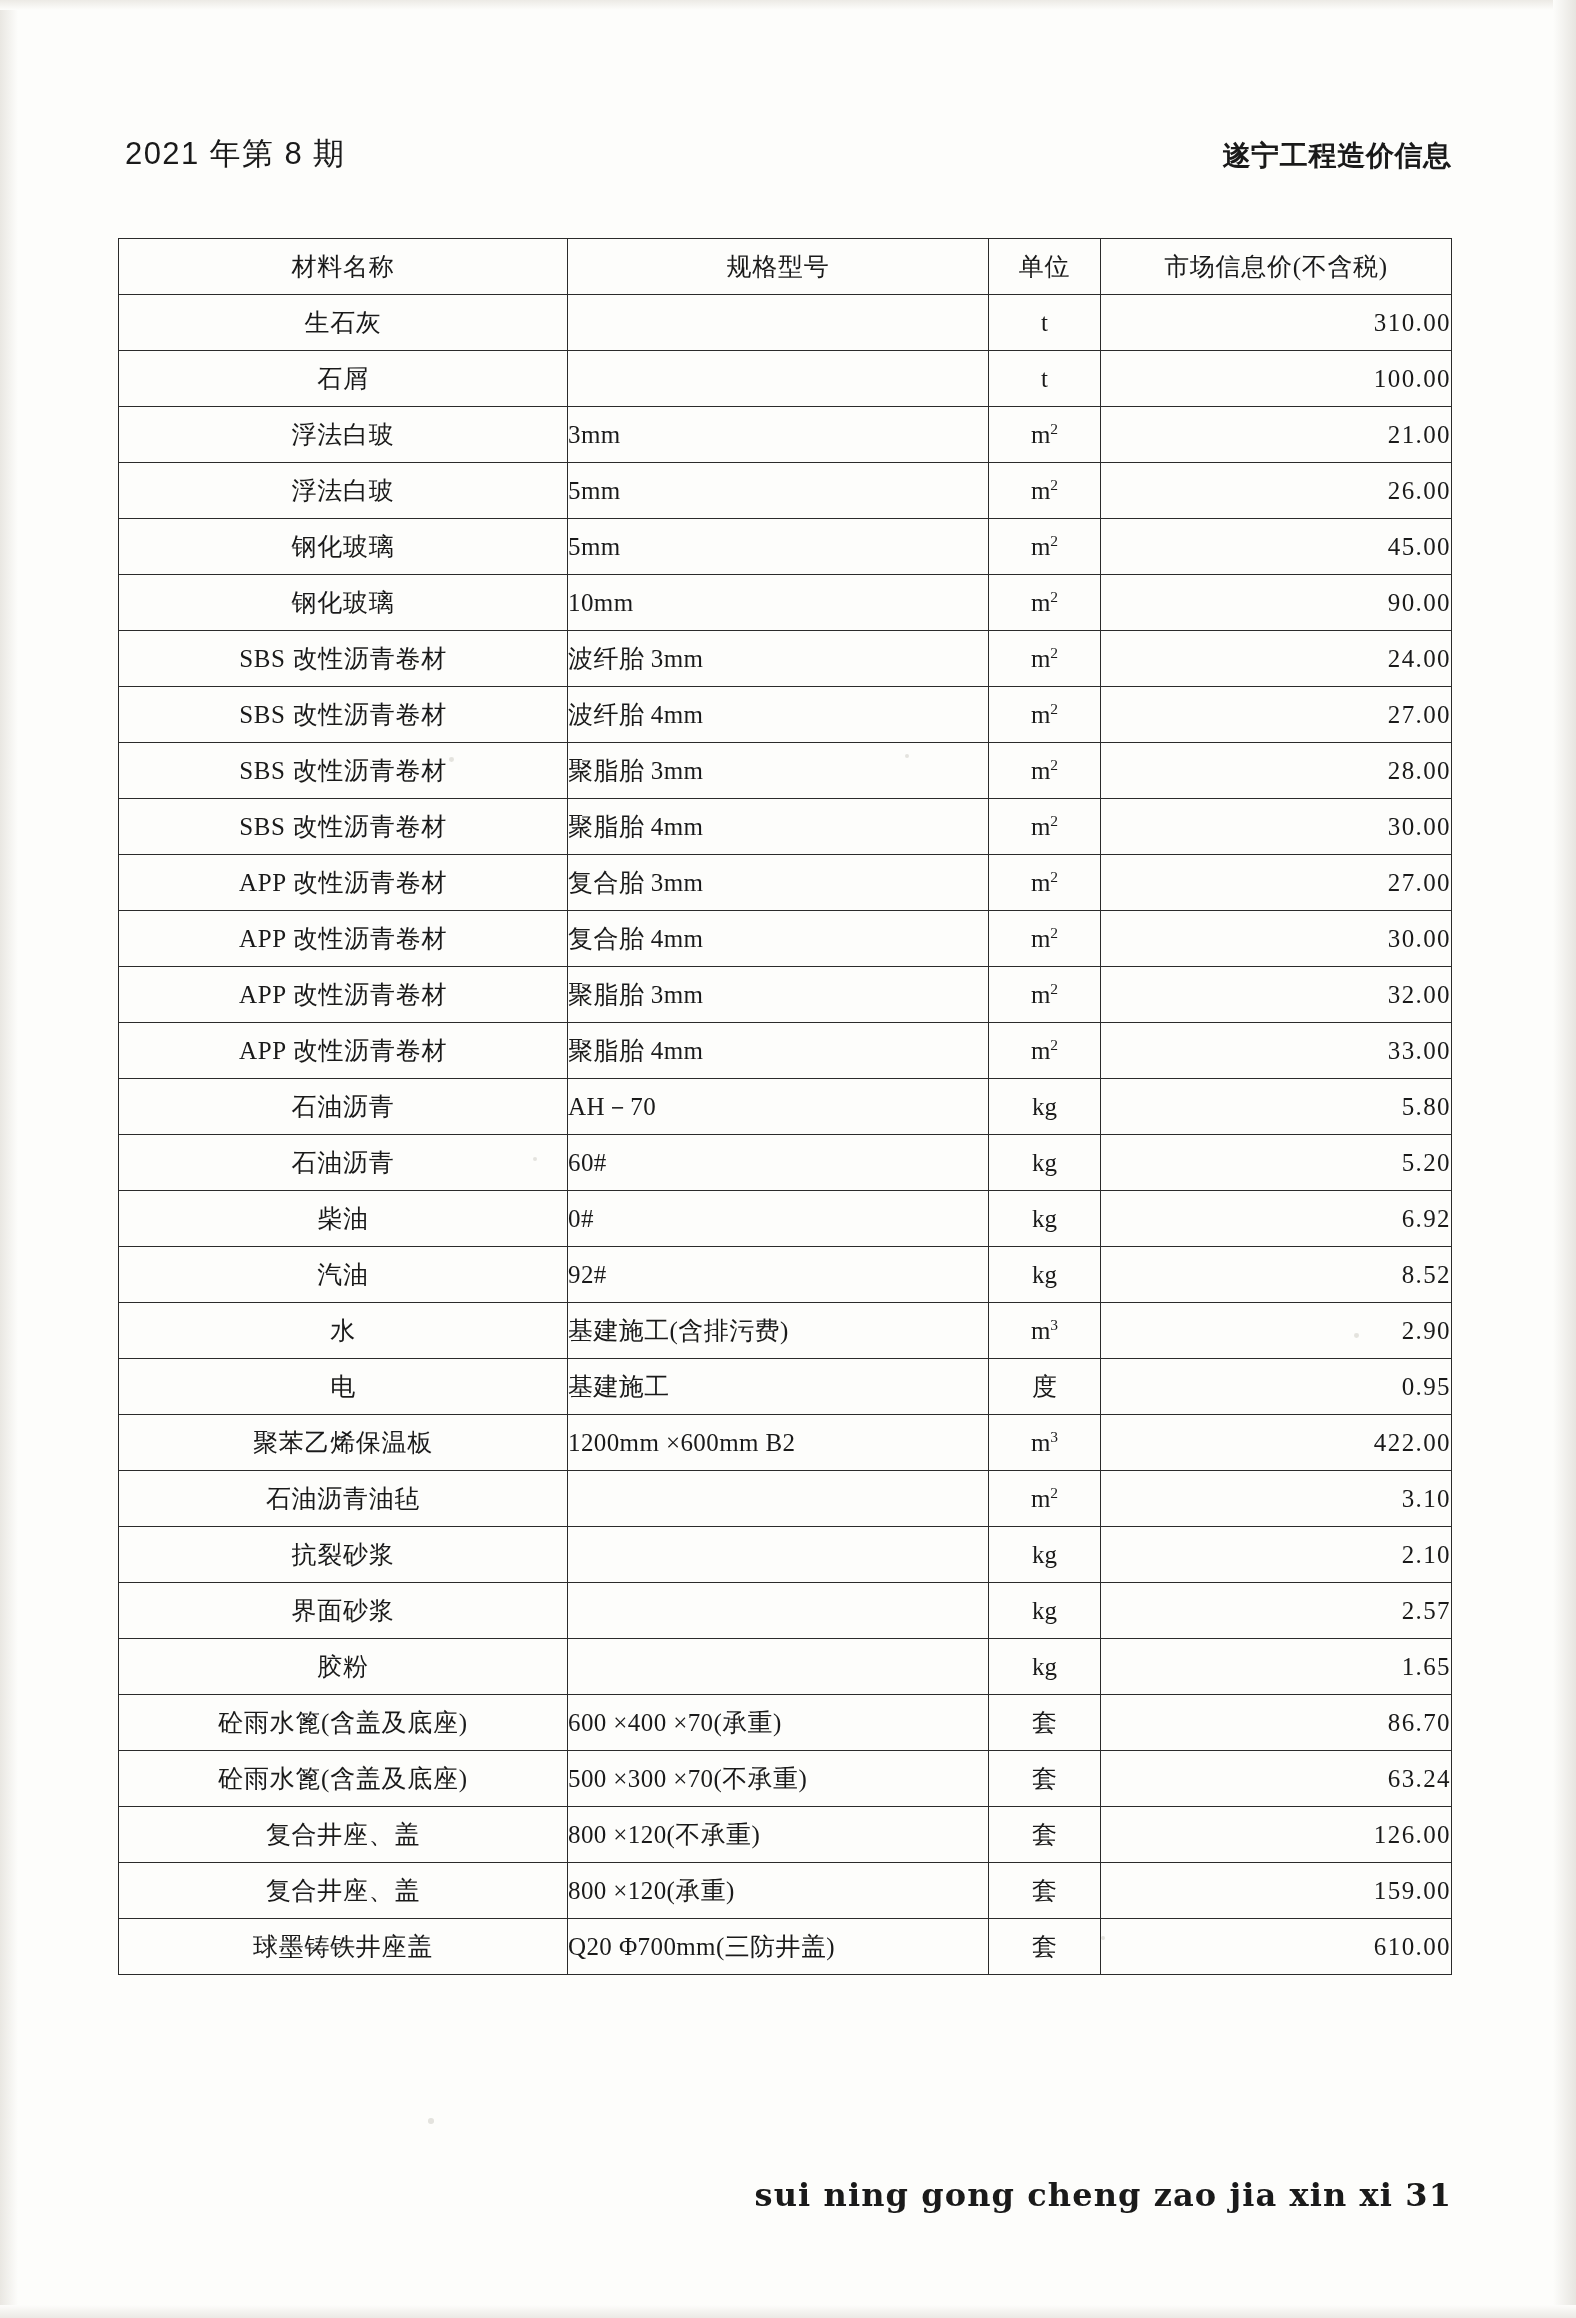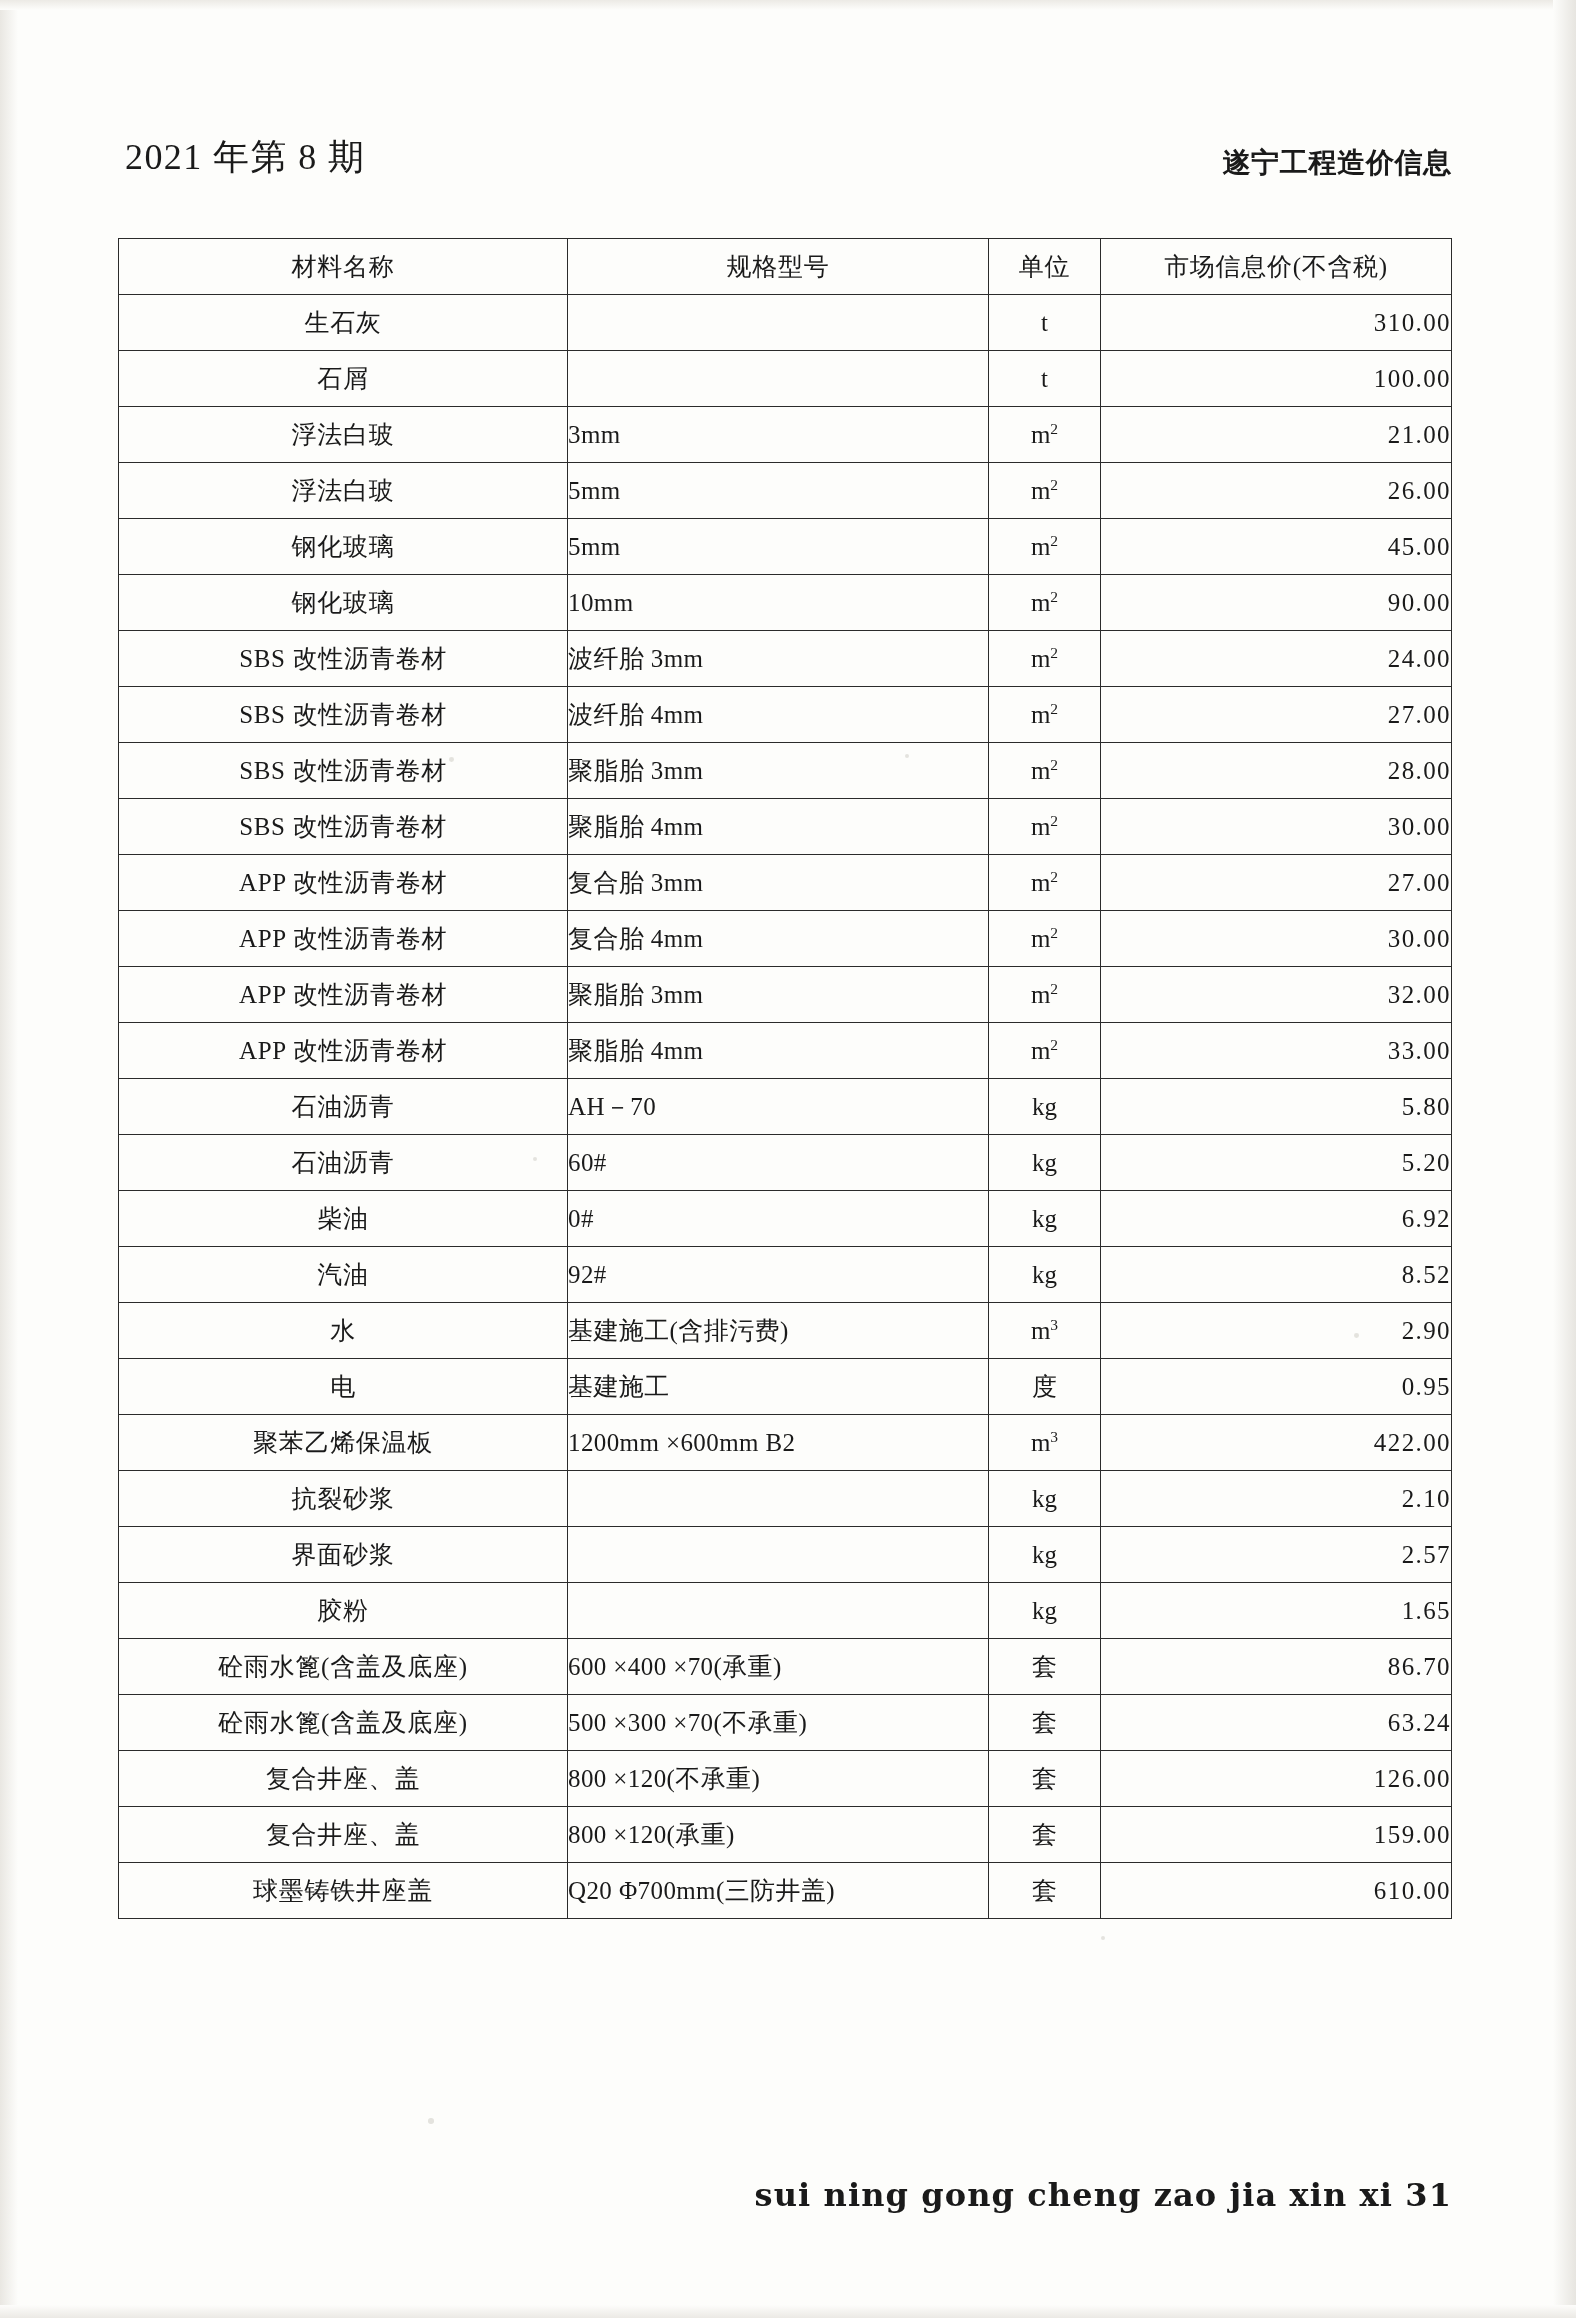--- a/index.html
+++ b/index.html
@@ -50,22 +50,22 @@
     left: 125px;
     right: 125px;
     top: 133px;
     display: flex;
     justify-content: space-between;
     align-items: flex-end;
     font-size: 28px;
     letter-spacing: 1.4px;
   }
   .header .issue {
-    font-family: Liberation Serif, serif;
-    font-size: 36px;
+    font-family: Liberation Sans, sans-serif;
+    font-size: 31px;
   }
   .header .pubname {
     font-family: "DejaVu Sans", "Liberation Sans", sans-serif;
     font-weight: bold;
     font-size: 28px;
     letter-spacing: 0.7px;
   }
 
   .table-wrap {
     position: absolute;
@@ -302,20 +302,26 @@
             <td class="unit">度</td>
             <td class="price">0.95</td>
           </tr>
           <tr>
             <td class="name">聚苯乙烯保温板</td>
             <td class="spec">1200mm ×600mm B2</td>
             <td class="unit"><span>m</span><sup>3</sup></td>
             <td class="price">422.00</td>
           </tr>
           <tr>
+            <td class="name">石油沥青油毡</td>
+            <td class="spec"></td>
+            <td class="unit"><span>m</span><sup>2</sup></td>
+            <td class="price">3.10</td>
+          </tr>
+          <tr>
             <td class="name">抗裂砂浆</td>
             <td class="spec"></td>
             <td class="unit">kg</td>
             <td class="price">2.10</td>
           </tr>
           <tr>
             <td class="name">界面砂浆</td>
             <td class="spec"></td>
             <td class="unit">kg</td>
             <td class="price">2.57</td>

